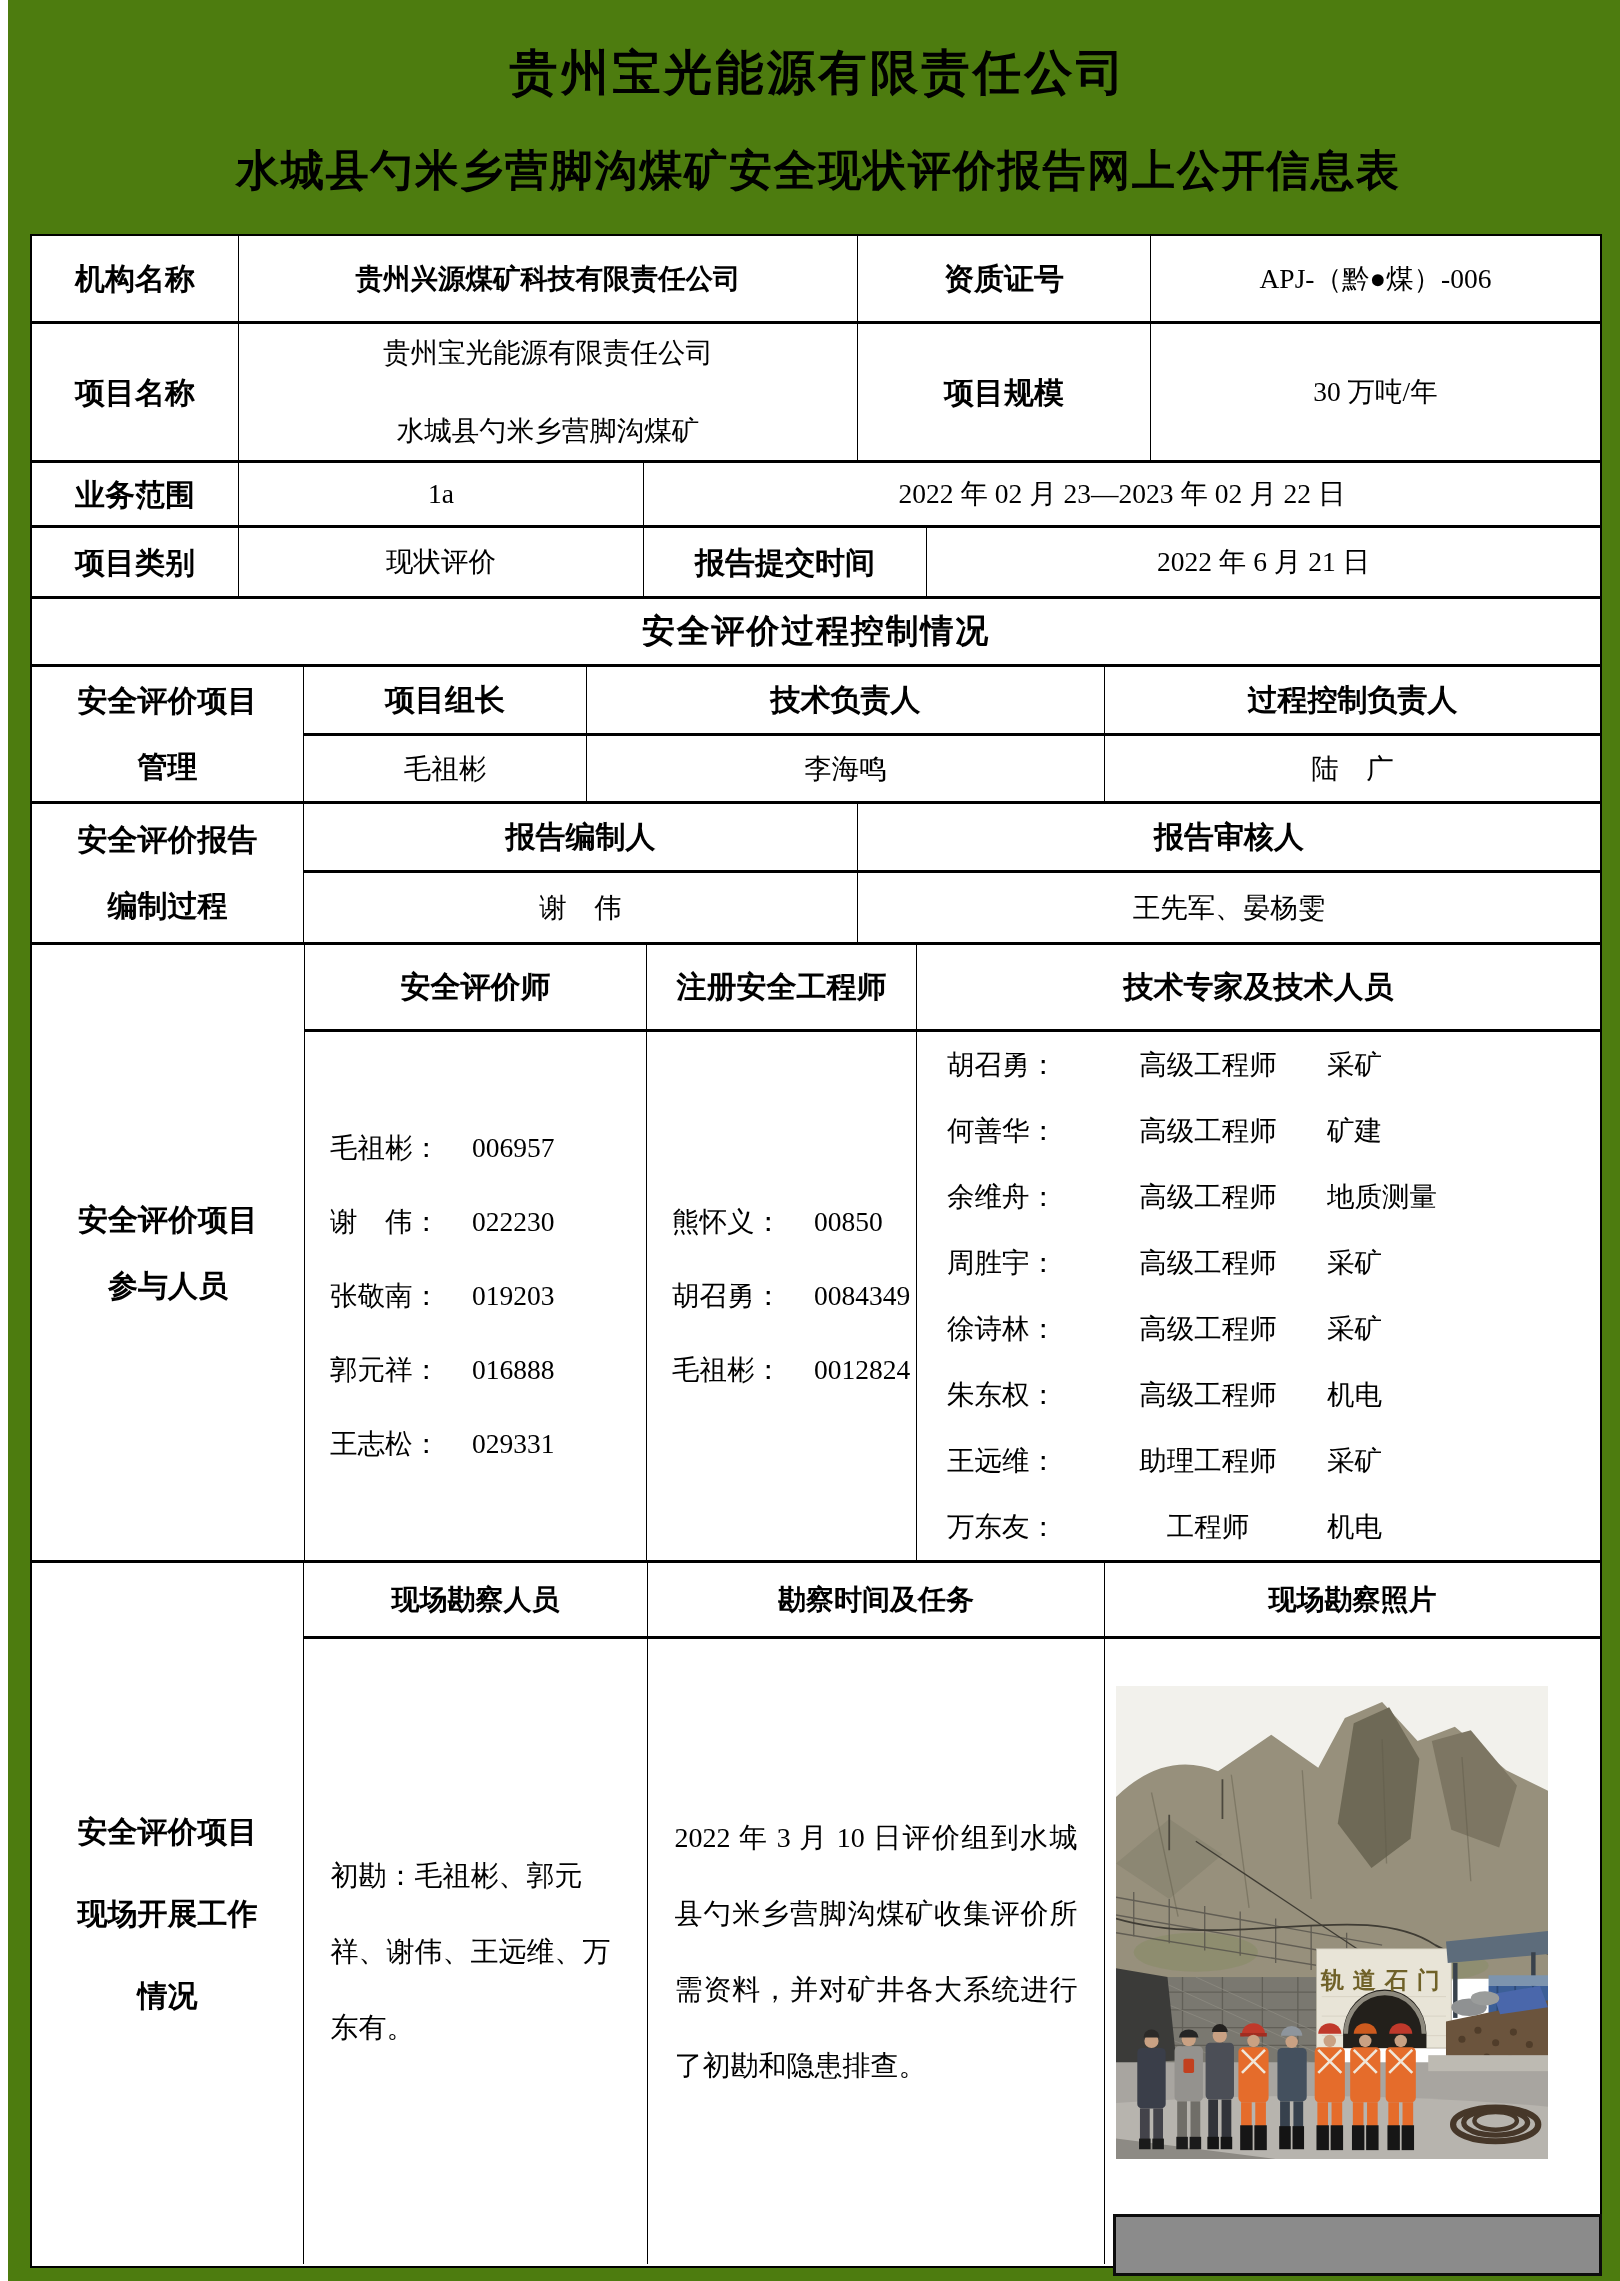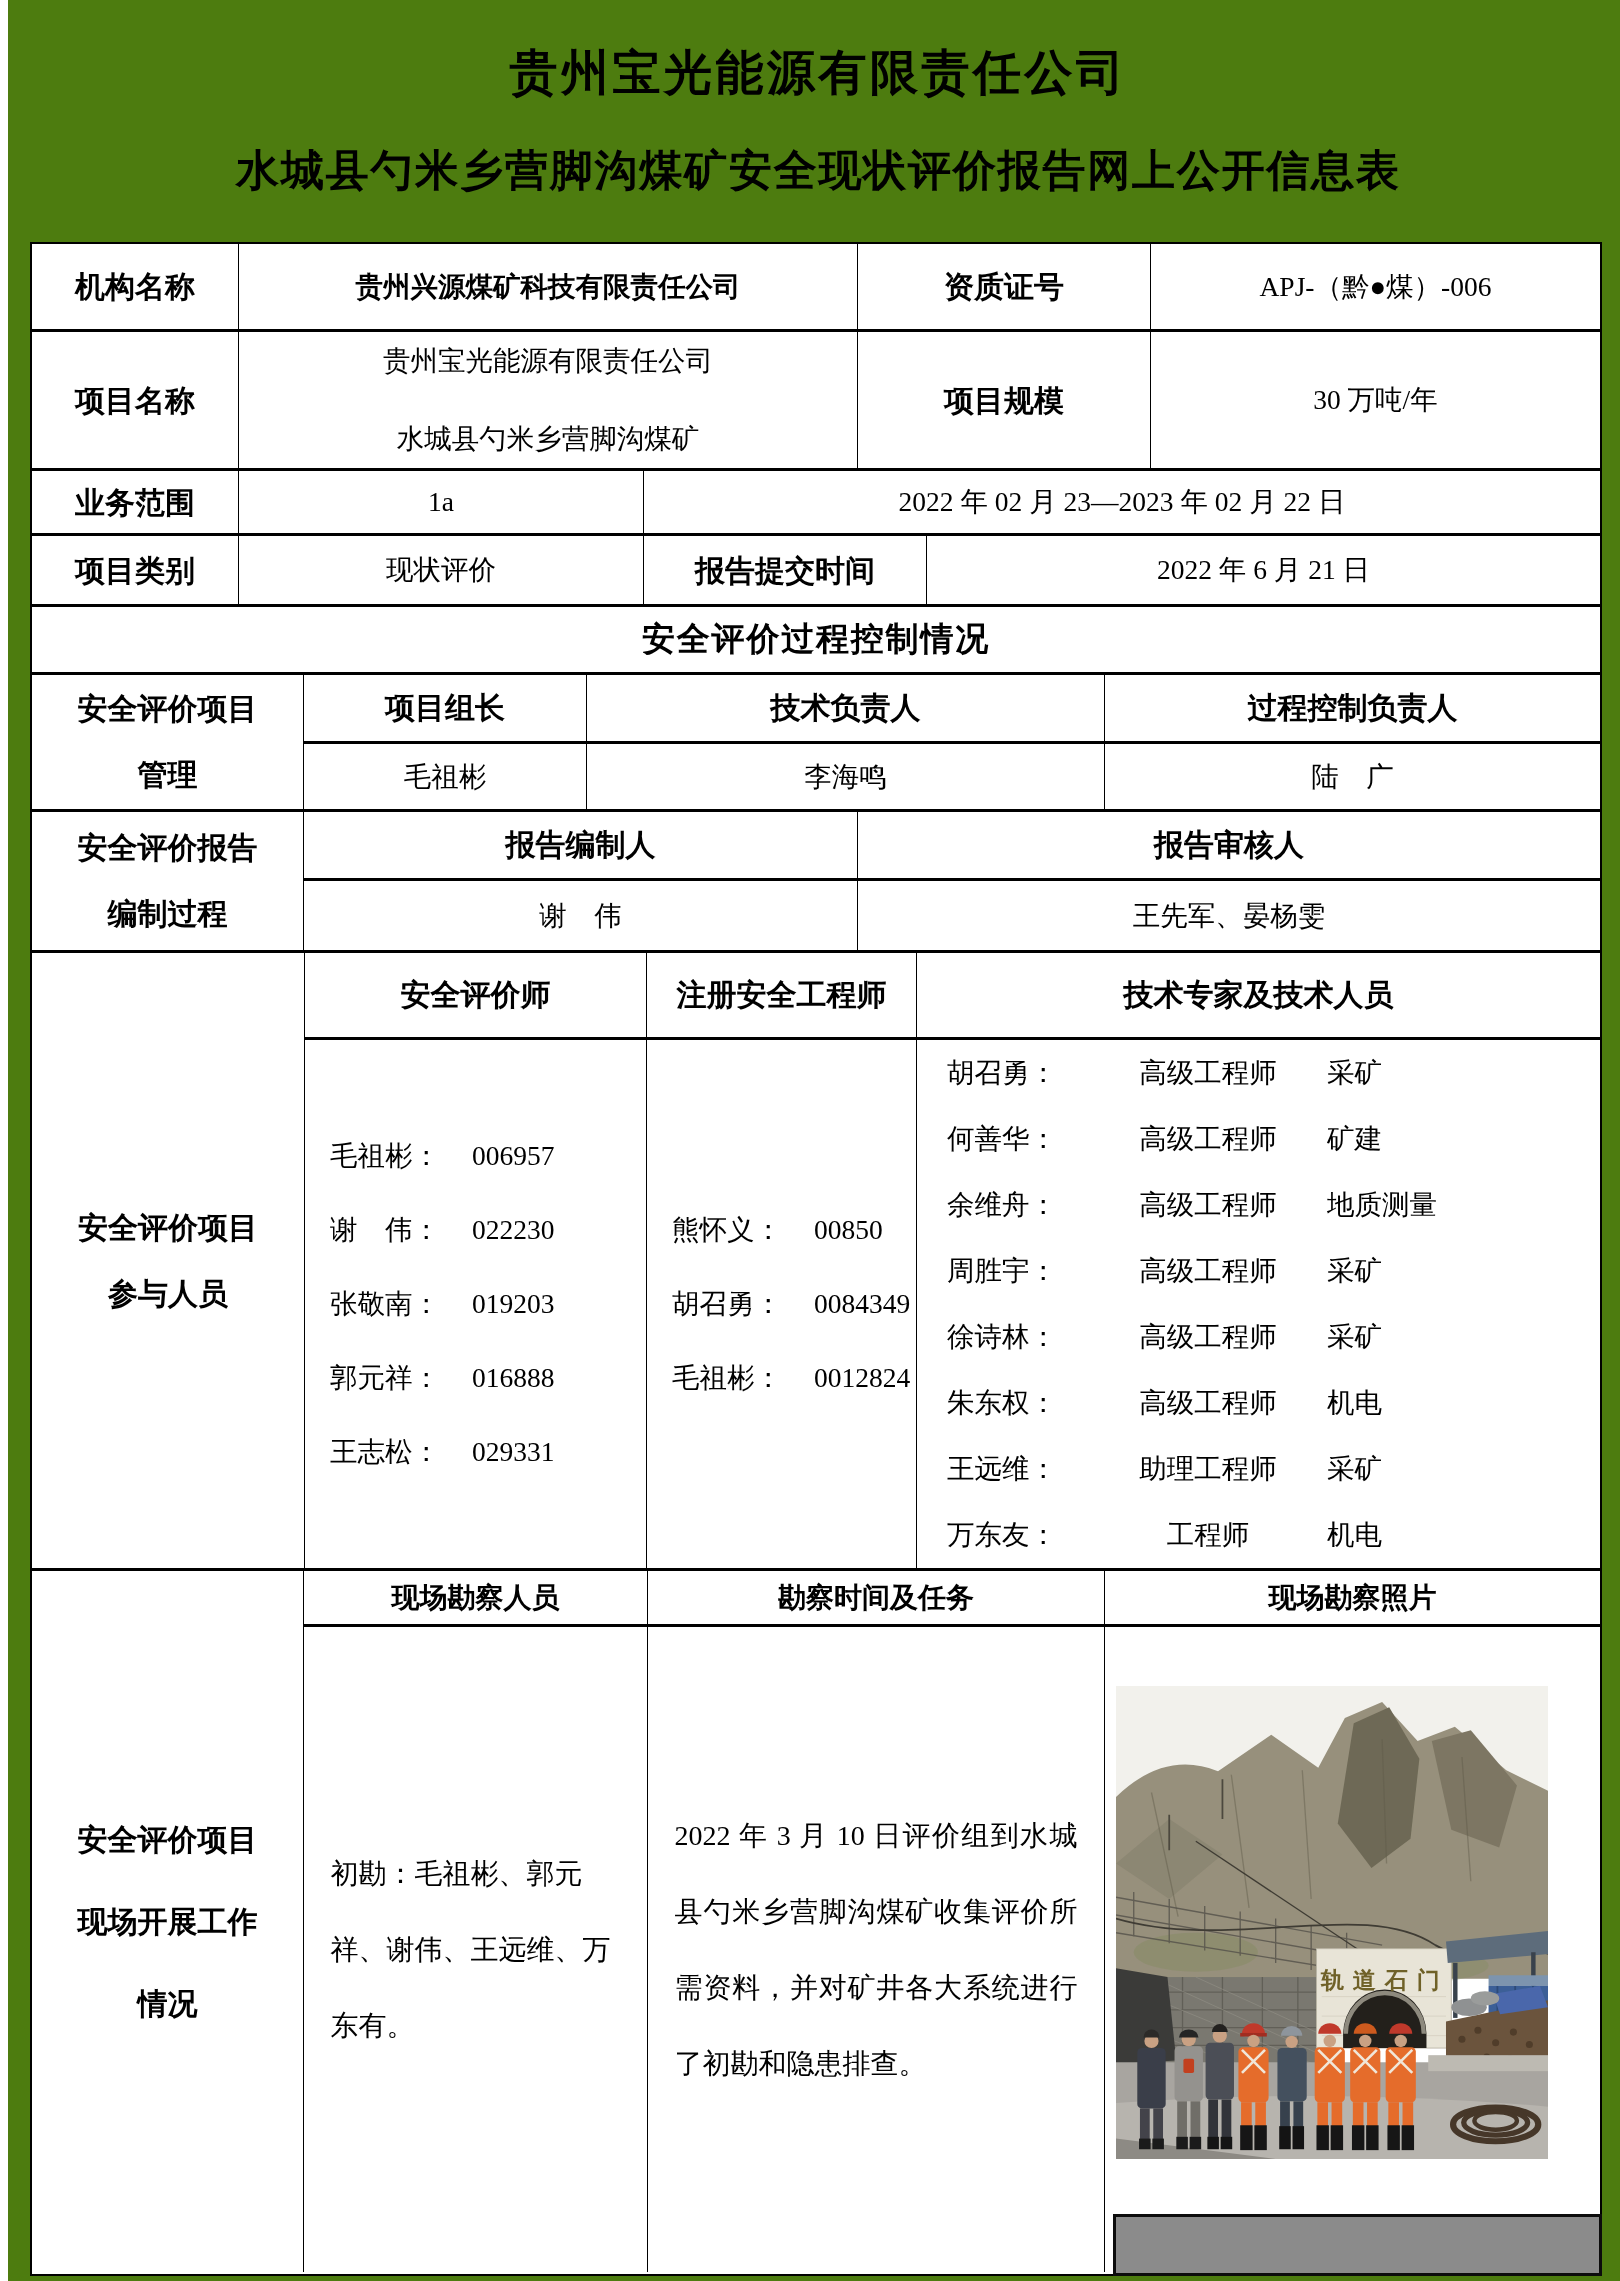--- a/index.html
+++ b/index.html
@@ -4,21 +4,21 @@
 <style>
   html,body{margin:0;padding:0;background:#ffffff;}
   .page{
     position:relative;width:1621px;height:2281px;background:#4d7c0f;color:#000;
     font-family:"Liberation Serif","DejaVu Serif",serif;overflow:hidden;margin-left:8px;
   }
   .title1{position:absolute;top:41px;left:0;width:100%;text-align:center;
     font-size:48px;font-weight:700;letter-spacing:3.5px;}
   .title2{position:absolute;top:142px;left:0;width:100%;text-align:center;
     font-size:43px;font-weight:700;letter-spacing:1.8px;}
-  .table{position:absolute;left:22px;top:242px;width:1572px;height:2034px;
+  .table{position:absolute;left:22px;top:234px;width:1572px;height:2034px;
     border:2.7px solid #000;box-sizing:border-box;display:flex;flex-direction:column;background:#fff;}
   .tr{display:flex;box-sizing:border-box;border-bottom:3.5px solid #000;flex:0 0 auto;}
   .td{box-sizing:border-box;border-right:1.8px solid #000;display:flex;flex-direction:column;
     align-items:center;justify-content:center;text-align:center;overflow:hidden;}
   .td.lastcol{border-right:none;flex:1 1 auto;}
   .lbl{font-weight:700;font-size:30px;line-height:39px;}
   .val{font-size:27.5px;}
   .bold{font-weight:700;}
   .two-line{line-height:78px;}
   .sechdr{font-size:33px;font-weight:700;letter-spacing:1.8px;}
@@ -234,21 +234,21 @@
       </div>
     </div>
 
     <div class="sec lastrow" style="height:701px;">
       <div class="side sideF" style="line-height:82px;">
         <div>安全评价项目</div>
         <div>现场开展工作</div>
         <div>情况</div>
       </div>
       <div class="main">
-        <div class="hrow" style="height:56px;">
+        <div class="hrow" style="height:76px;">
           <div class="hcell wI1" style="font-size:28px;">现场勘察人员</div>
           <div class="hcell wI2" style="font-size:28px;">勘察时间及任务</div>
           <div class="hcell lastcol" style="font-size:28px;">现场勘察照片</div>
         </div>
         <div class="brow">
           <div class="bcell wI1">
             <div class="para left">初勘：毛祖彬、郭元祥、谢伟、王远维、万东有。</div>
           </div>
           <div class="bcell wI2">
             <div class="para">2022 年 3 月 10 日评价组到水城县勺米乡营脚沟煤矿收集评价所需资料，并对矿井各大系统进行了初勘和隐患排查。</div>

